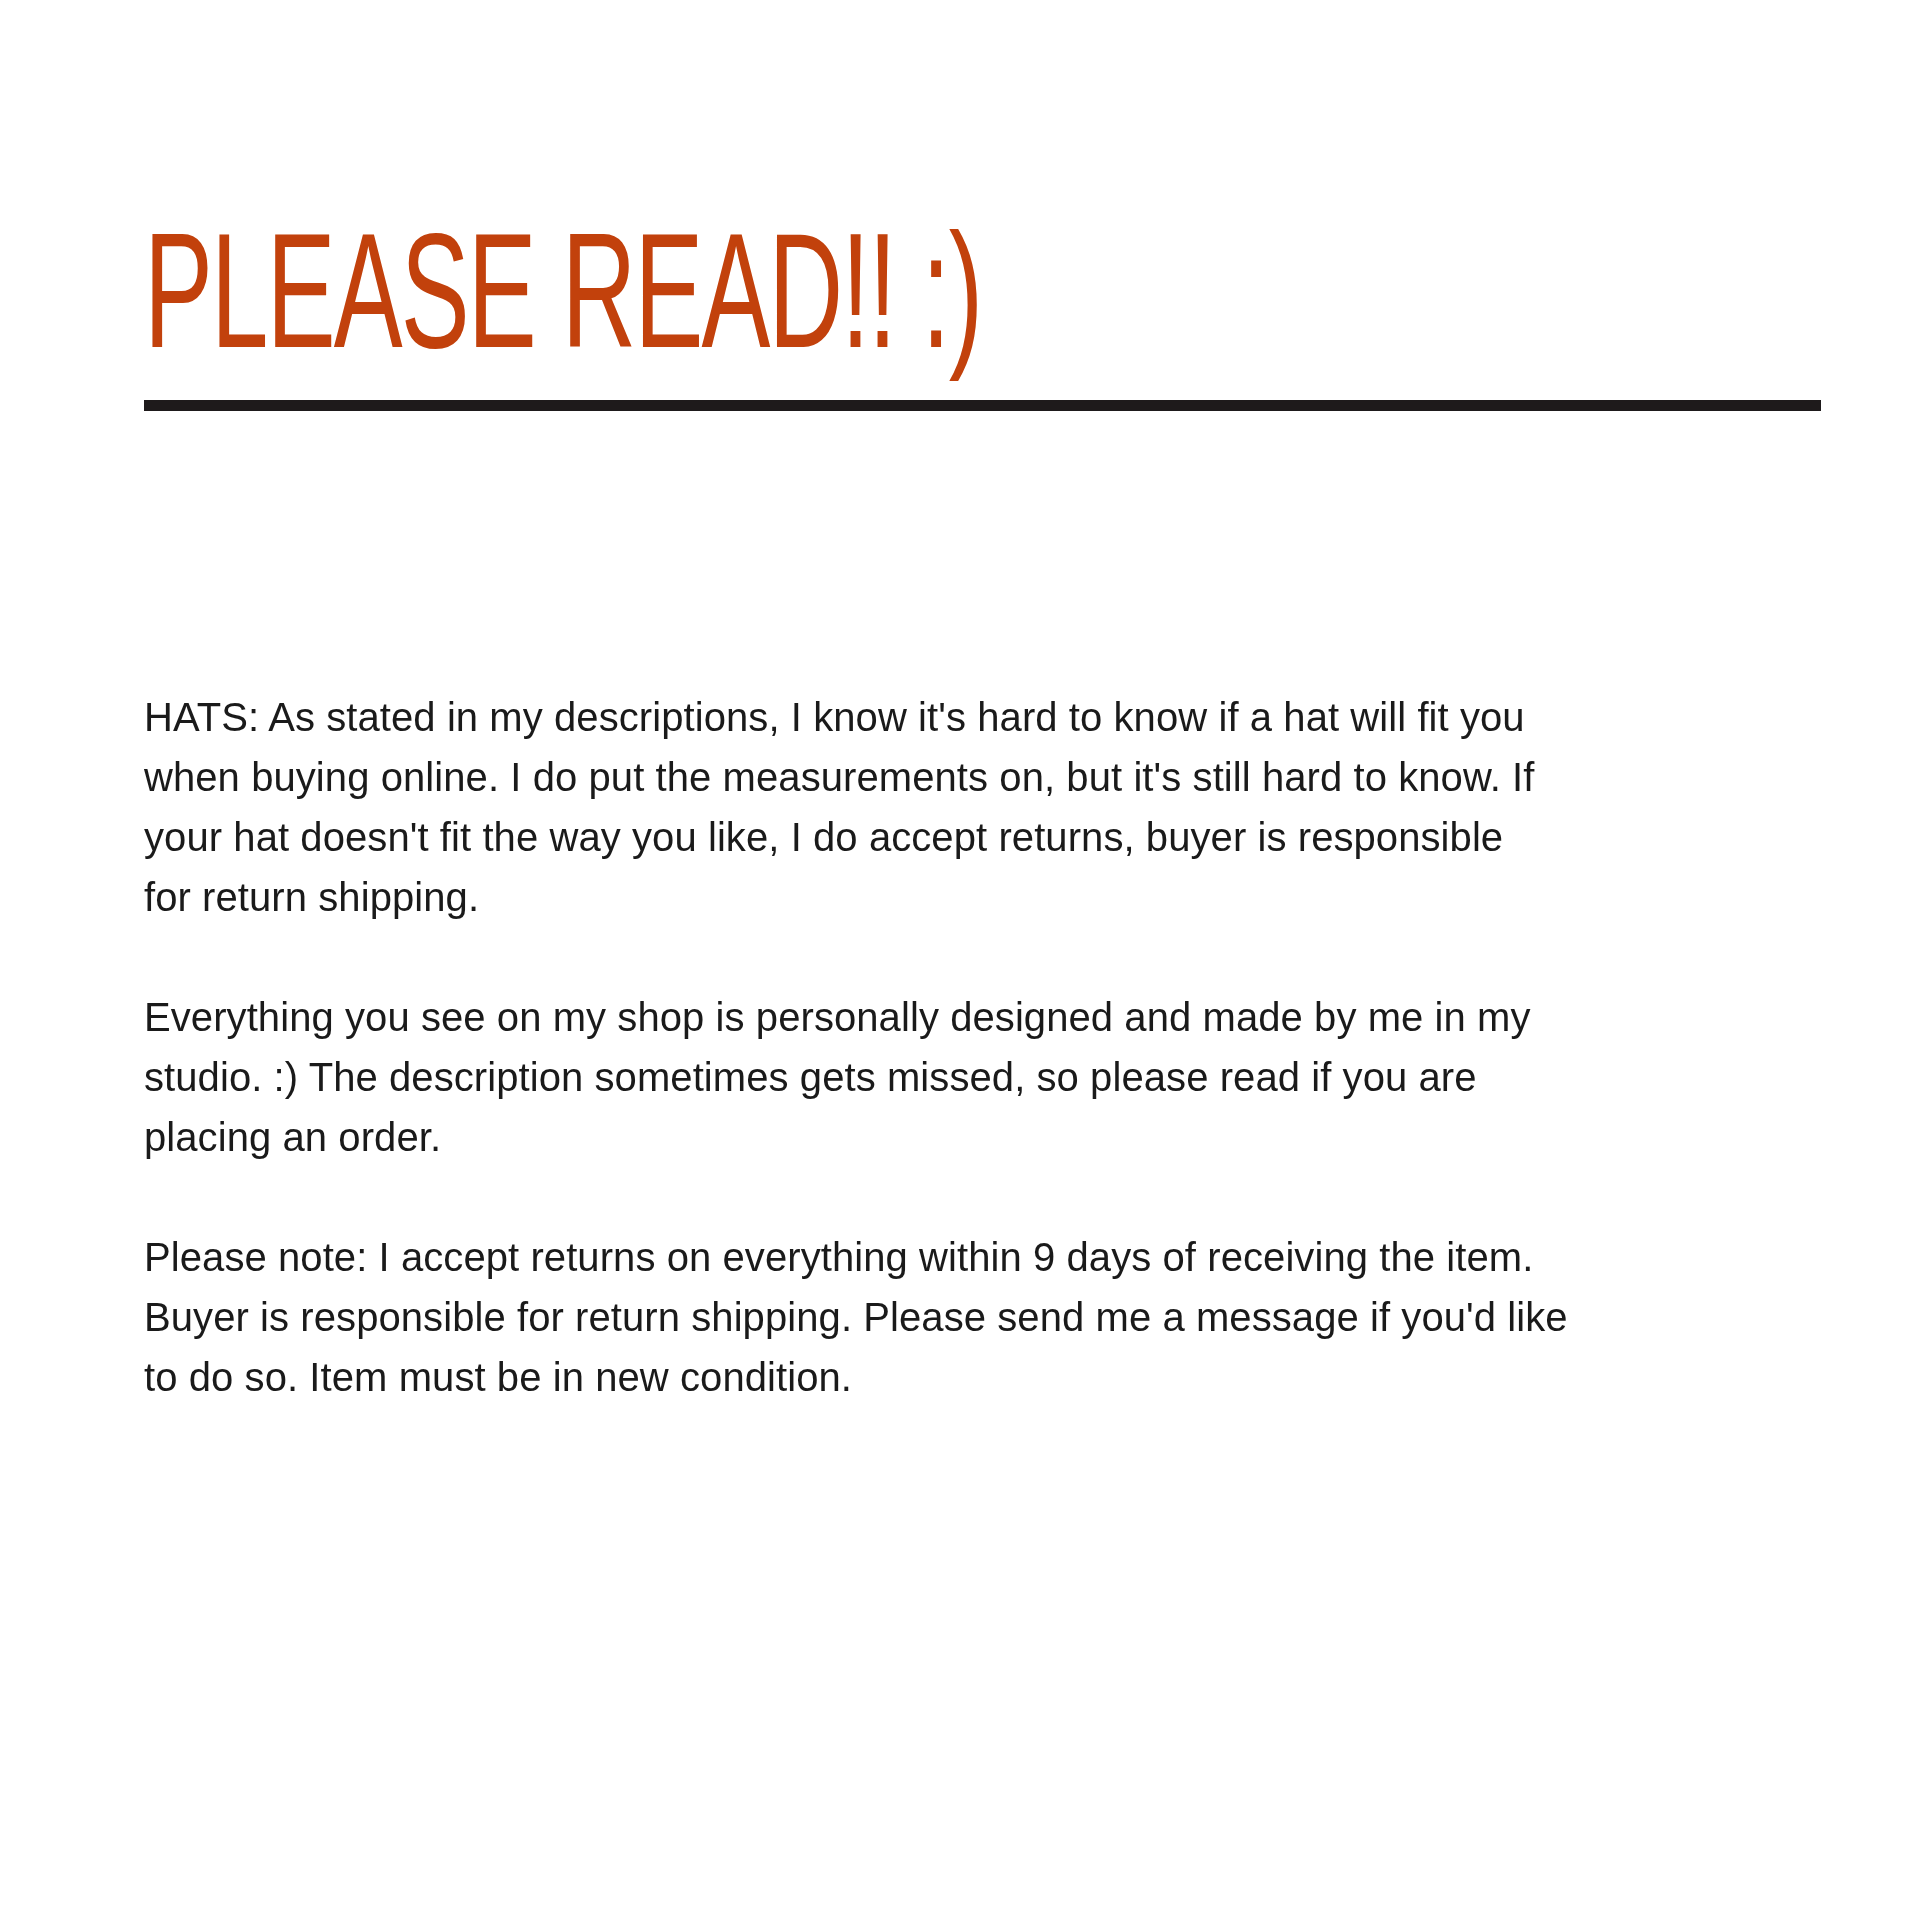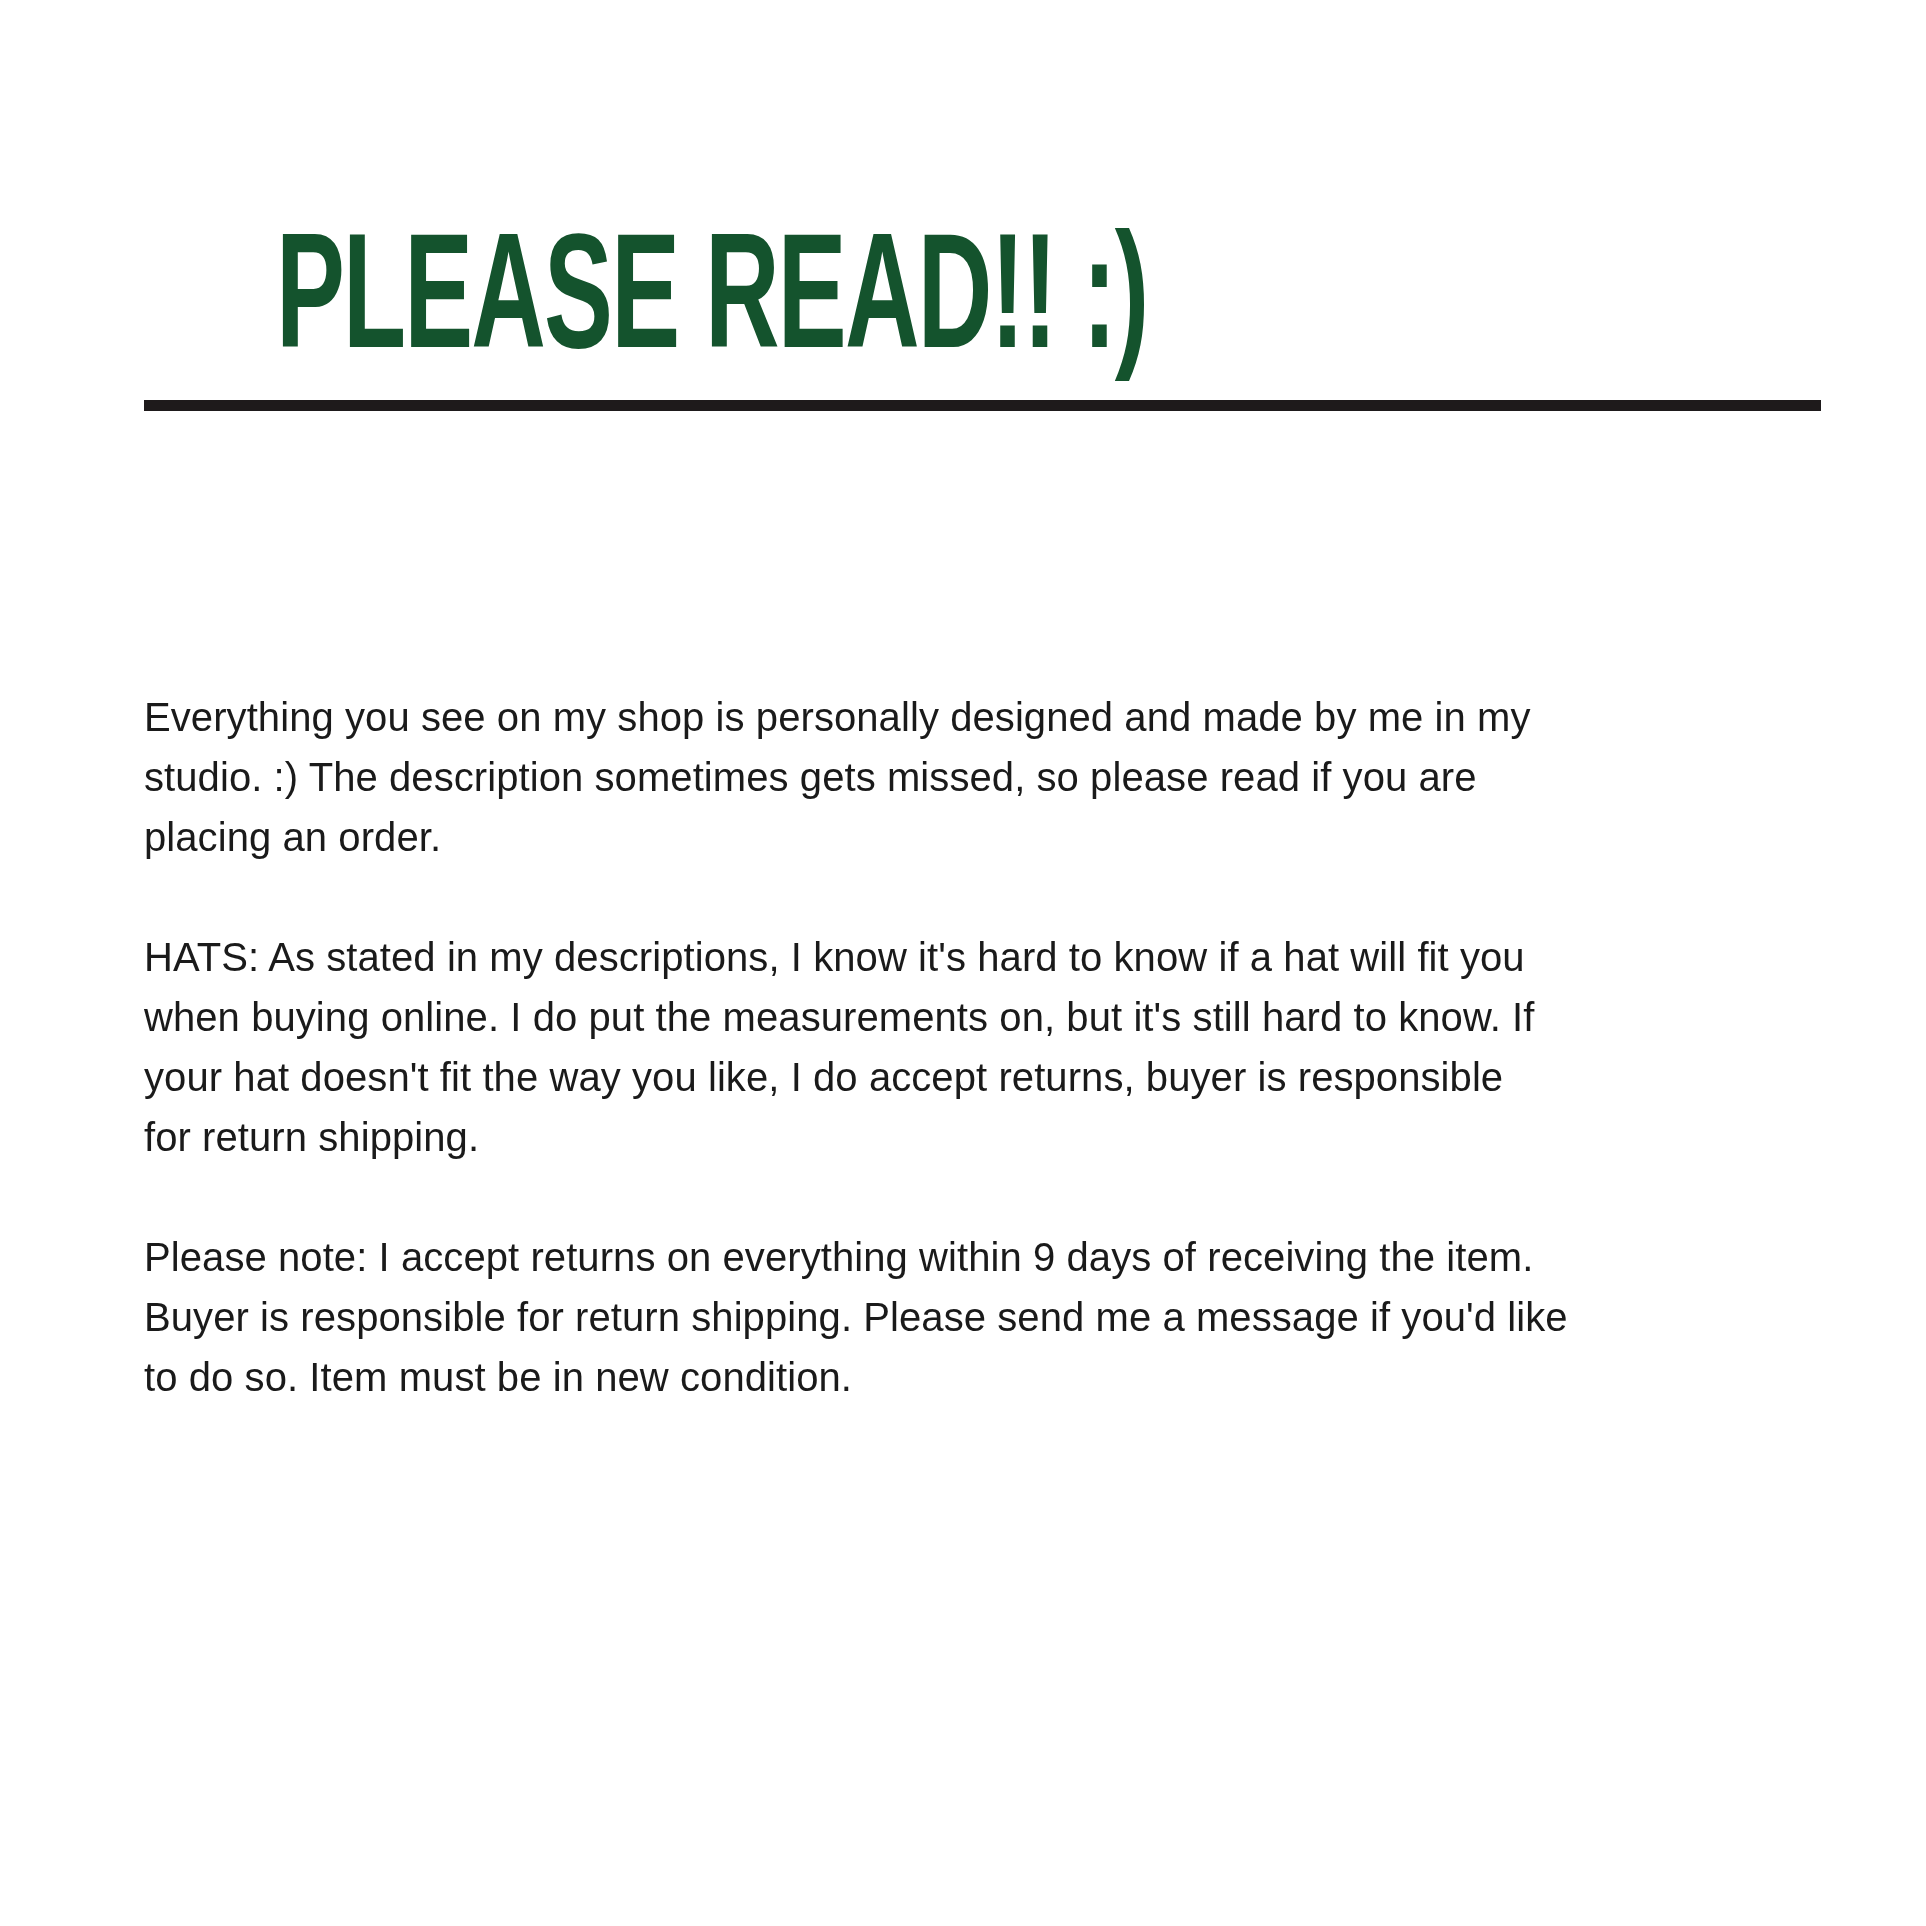--- a/index.html
+++ b/index.html
@@ -10,26 +10,25 @@
     font-family: "Liberation Sans", sans-serif;
   }
   .page {
     width: 1926px;
     height: 1926px;
     padding: 209px 135px 0 144px;
     overflow: hidden;
   }
   .title {
     font-size: 164px;
-    font-weight: 700;
+    font-weight: 400;
     line-height: 1;
-    color: #14532d;
+    color: #c2410c;
     letter-spacing: -0.018em;
     white-space: nowrap;
-    text-align: center;
   }
   .title .squeeze {
     display: inline-block;
     transform: scaleX(0.63);
     transform-origin: left center;
   }
   .divider {
     border: none;
     width: 1677px;
     height: 11px;
@@ -51,26 +50,26 @@
 </head>
 <body>
 
 <div class="page">
 
   <h1 class="title"><span class="squeeze">PLEASE READ!! :)</span></h1>
 
   <div class="divider"></div>
 
   <div class="body-copy">
-    <p>Everything you see on my shop is personally designed and made by me in my
-studio. :) The description sometimes gets missed, so please read if you are
-placing an order.</p>
     <p>HATS: As stated in my descriptions, I know it's hard to know if a hat will fit you
 when buying online. I do put the measurements on, but it's still hard to know. If
 your hat doesn't fit the way you like, I do accept returns, buyer is responsible
 for return shipping.</p>
+    <p>Everything you see on my shop is personally designed and made by me in my
+studio. :) The description sometimes gets missed, so please read if you are
+placing an order.</p>
     <p>Please note: I accept returns on everything within 9 days of receiving the item.
 Buyer is responsible for return shipping. Please send me a message if you'd like
 to do so. Item must be in new condition.</p>
   </div>
 
 </div>
 
 
 </body></html>

